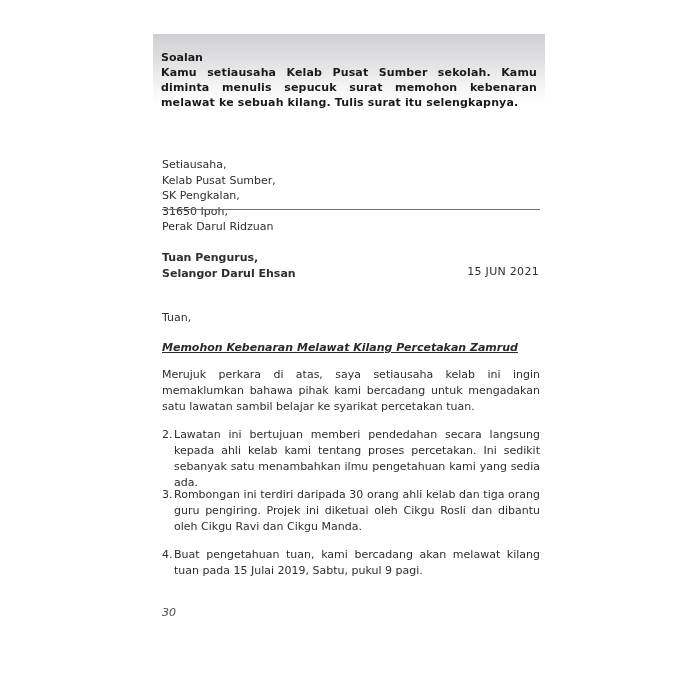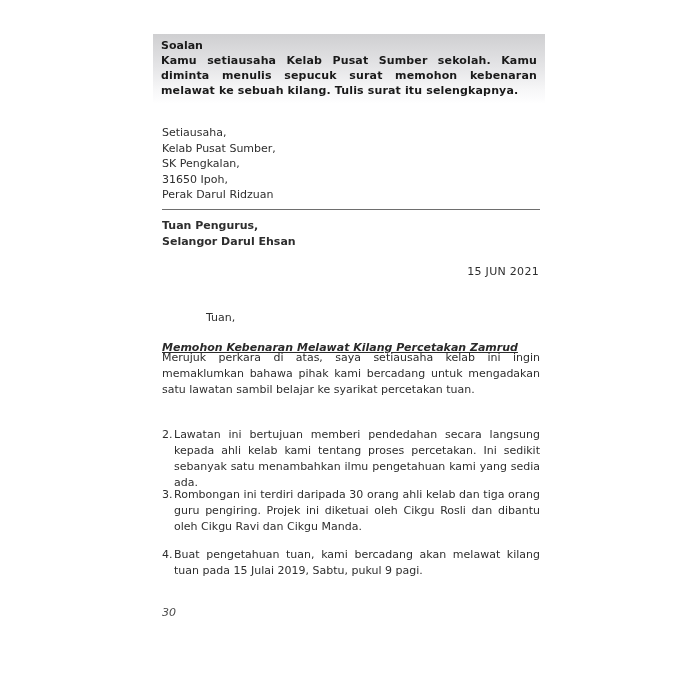--- a/index.html
+++ b/index.html
@@ -2,41 +2,41 @@
 <html><head>
   <meta charset="utf-8">
   <style>
     html, body { margin: 0; padding: 0; background: #ffffff; }
     body { width: 700px; height: 700px; position: relative; overflow: hidden;
            font-family: "DejaVu Sans", sans-serif; color: #2a2a2a; }
     .page { position: absolute; left: 0; top: 0; width: 700px; height: 700px; background: #fff; }
 
     .question-box { position: absolute; left: 153px; top: 34px; width: 392px; height: 70px;
       background: linear-gradient(to bottom, #cfcfd1 0%, #e4e4e6 45%, #f7f7f8 80%, #ffffff 100%);
-      box-sizing: border-box; padding: 4px 8px 0 8px; }
+      box-sizing: border-box; padding: 16px 8px 0 8px; }
     .question-title { font-weight: bold; font-size: 11px; line-height: 15px; color: #1a1a1a; }
     .question-text { font-weight: bold; font-size: 11px; line-height: 15px; color: #1a1a1a;
       text-align: justify; letter-spacing: 0.15px; }
 
-    .addr { position: absolute; left: 162px; font-size: 11px; line-height: 15.5px; color: #2e2e2e; }
+    .addr { position: absolute; left: 162px; font-size: 11px; line-height: 15.5px; color: #2e2e2e; margin-top: 32px; }
     .addr div { white-space: nowrap; }
     .sender { top: 125px; }
     .divider { position: absolute; left: 162px; top: 209px; width: 378px; height: 0;
       border-top: 1.5px solid #6e6e6e; }
     .recipient { top: 218px; font-weight: bold; }
     .date { position: absolute; top: 264px; right: 161px; font-size: 11px; line-height: 15px;
       color: #2e2e2e; letter-spacing: 0.3px; }
 
-    .salutation { position: absolute; left: 162px; top: 310px; font-size: 11px; line-height: 15px; color: #2e2e2e; margin-left: 44px; }
+    .salutation { position: absolute; left: 162px; top: 310px; font-size: 11px; line-height: 15px; color: #2e2e2e; }
     .subject { position: absolute; left: 162px; top: 340px; font-size: 11px; line-height: 15px;
       font-weight: bold; font-style: italic; text-decoration: underline; color: #2a2a2a; }
 
     .para { position: absolute; left: 162px; width: 378px; font-size: 11px; line-height: 16px;
       text-align: justify; color: #2e2e2e; }
-    .p1 { top: 350px; }
+    .p1 { top: 367px; }
     .numbered { position: absolute; left: 162px; width: 378px; font-size: 11px; line-height: 16px;
       color: #2e2e2e; display: flex; }
     .numbered .num { width: 12px; flex: 0 0 12px; }
     .numbered .txt { flex: 1; text-align: justify; }
     .n2 { top: 427px; }
     .n3 { top: 487px; }
     .n4 { top: 547px; }
 
     .page-number { position: absolute; left: 162px; top: 606px; font-size: 11px; font-style: italic;
       color: #4a4a4a; }

